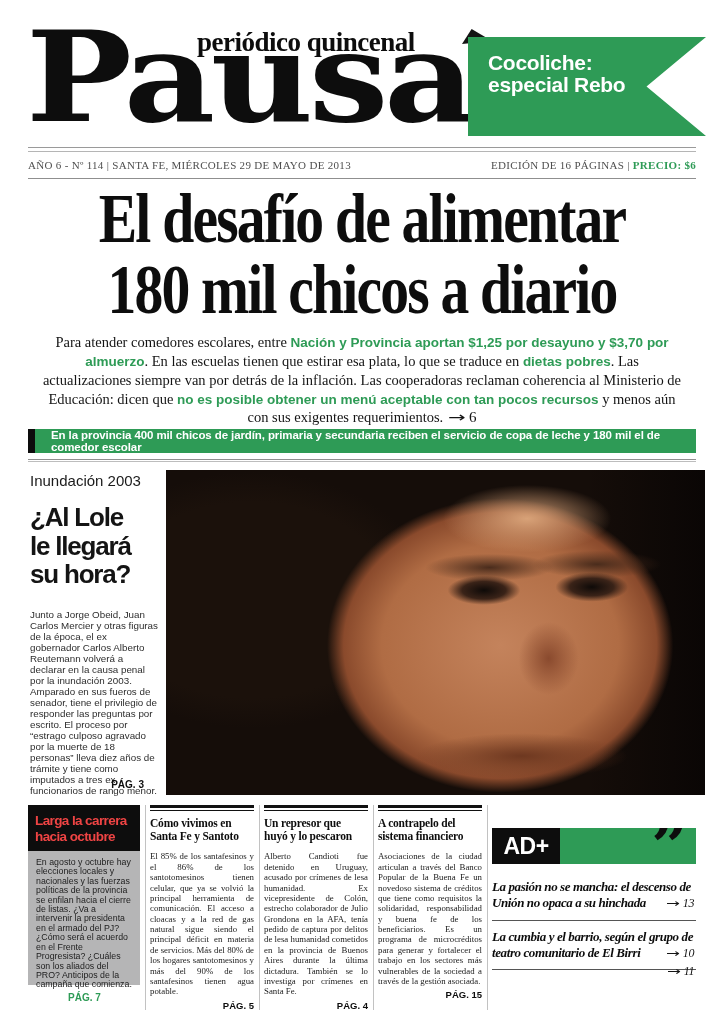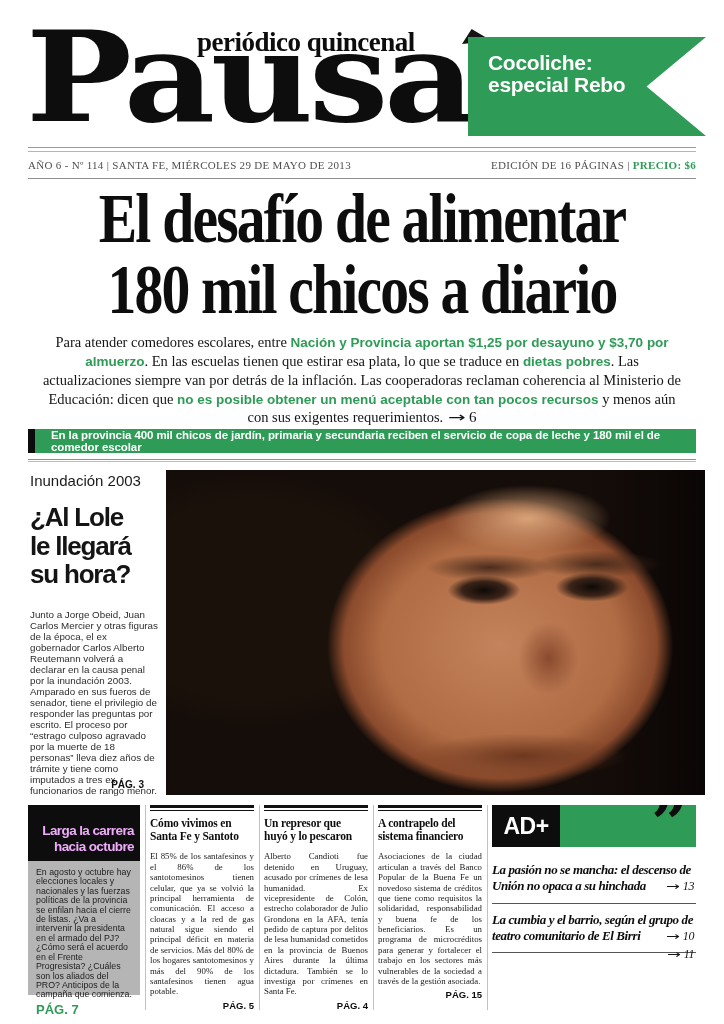--- a/index.html
+++ b/index.html
@@ -101,45 +101,45 @@
       linear-gradient(to left, #0a0605 0%, rgba(10,6,5,0) 22%),
       linear-gradient(#150d09, #150d09);
   }
 
   
   .bottom { left:28px; top:805px; width:668px; height:212px; }
   .vline { position:absolute; top:0; height:205px; width:1px; background:#c2c2c2; }
 
   .campaign { position:absolute; left:0; top:0; width:112px; }
   .campaign-title {
-    background:#0d0d0d; color:#f0abfc; font-weight:bold; font-size:13.5px; letter-spacing:-0.6px;
-    line-height:1.15; padding:18px 6px 7px 7px; white-space:pre-line;text-align:right;
+    background:#0d0d0d; color:#ef4444; font-weight:bold; font-size:13.5px; letter-spacing:-0.6px;
+    line-height:1.15; padding:8px 6px 7px 7px; white-space:pre-line;
   }
   .campaign-body {
     background:#b5b5b6; padding:7px 7px 6px 8px; height:134px;
     font-size:8.8px; line-height:1.07; color:#1d1d1d;
   }
-  .campaign-page { text-align:left; font-weight:bold; font-size:13px; color:#2e9b56; margin-top:3px; }
+  .campaign-page { text-align:center; font-weight:bold; font-size:10px; color:#2e9b56; margin-top:3px; }
 
   .ncol { position:absolute; top:0; width:104px; padding-top:12px; }
   .ncol::before { content:""; position:absolute; left:0; right:0; top:0; height:3px; background:#111; }
   .ncol::after  { content:""; position:absolute; left:0; right:0; top:5px; height:1px; background:#111; }
   .ncol-b { left:122px; } .ncol-c { left:236px; } .ncol-d { left:350px; }
   .ncol-title {
     font-family:"Liberation Serif", serif; font-weight:bold; font-size:11.5px; letter-spacing:-0.2px;
     line-height:1.15; color:#0d0d0d; white-space:pre-line;
   }
   .ncol-body {
     margin-top:8px; font-family:"Liberation Serif", serif; font-size:8.8px; line-height:1.18;
     text-align:justify; color:#1a1a1a;
   }
   .ncol-page { text-align:right; font-weight:bold; font-size:9.5px; color:#0d0d0d; margin-top:3px; }
 
   .adcol { position:absolute; left:464px; top:0; width:204px; }
-  .ad-header { display:flex; height:42px; }
+  .ad-header { display:flex; height:36px;margin-top:23px; }
   .ad-badge {
     width:68px; background:#0d0d0d; color:#fff; font-weight:bold; font-size:23px; letter-spacing:-0.5px;
     display:flex; align-items:center; justify-content:center;
   }
   .ad-quote { flex:1; background:#2e9b56; position:relative; overflow:hidden; }
   .quote-glyph {
     position:absolute; right:8px; top:-14px;
     font-family:"DejaVu Serif", serif; font-weight:bold; font-size:64px; line-height:1; color:#0d0d0d;
   }
   .ad-items { margin-top:7px;font-style:italic; }

